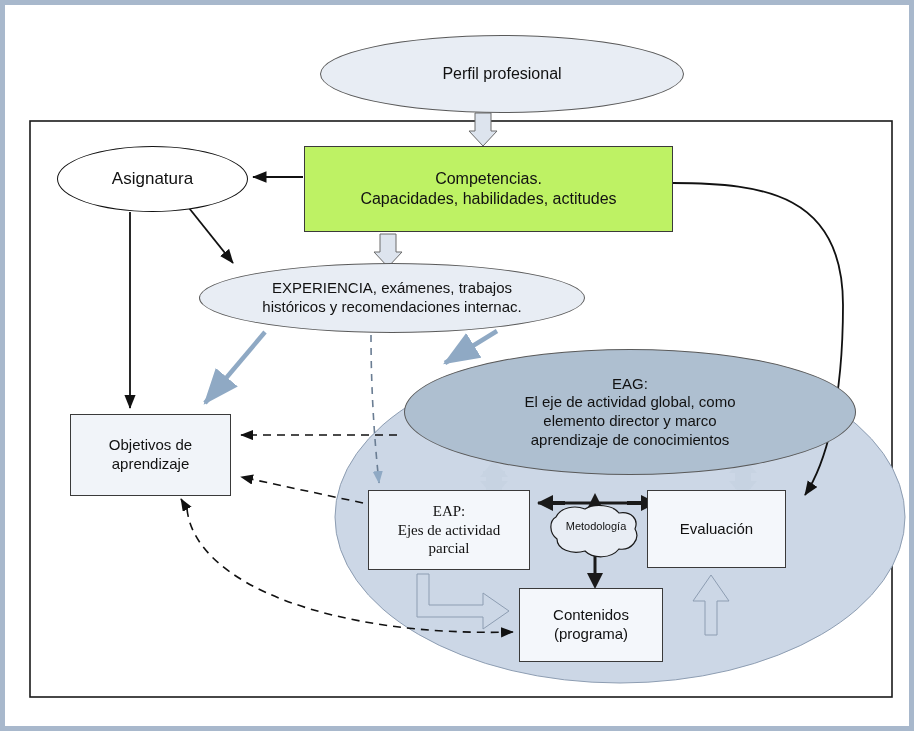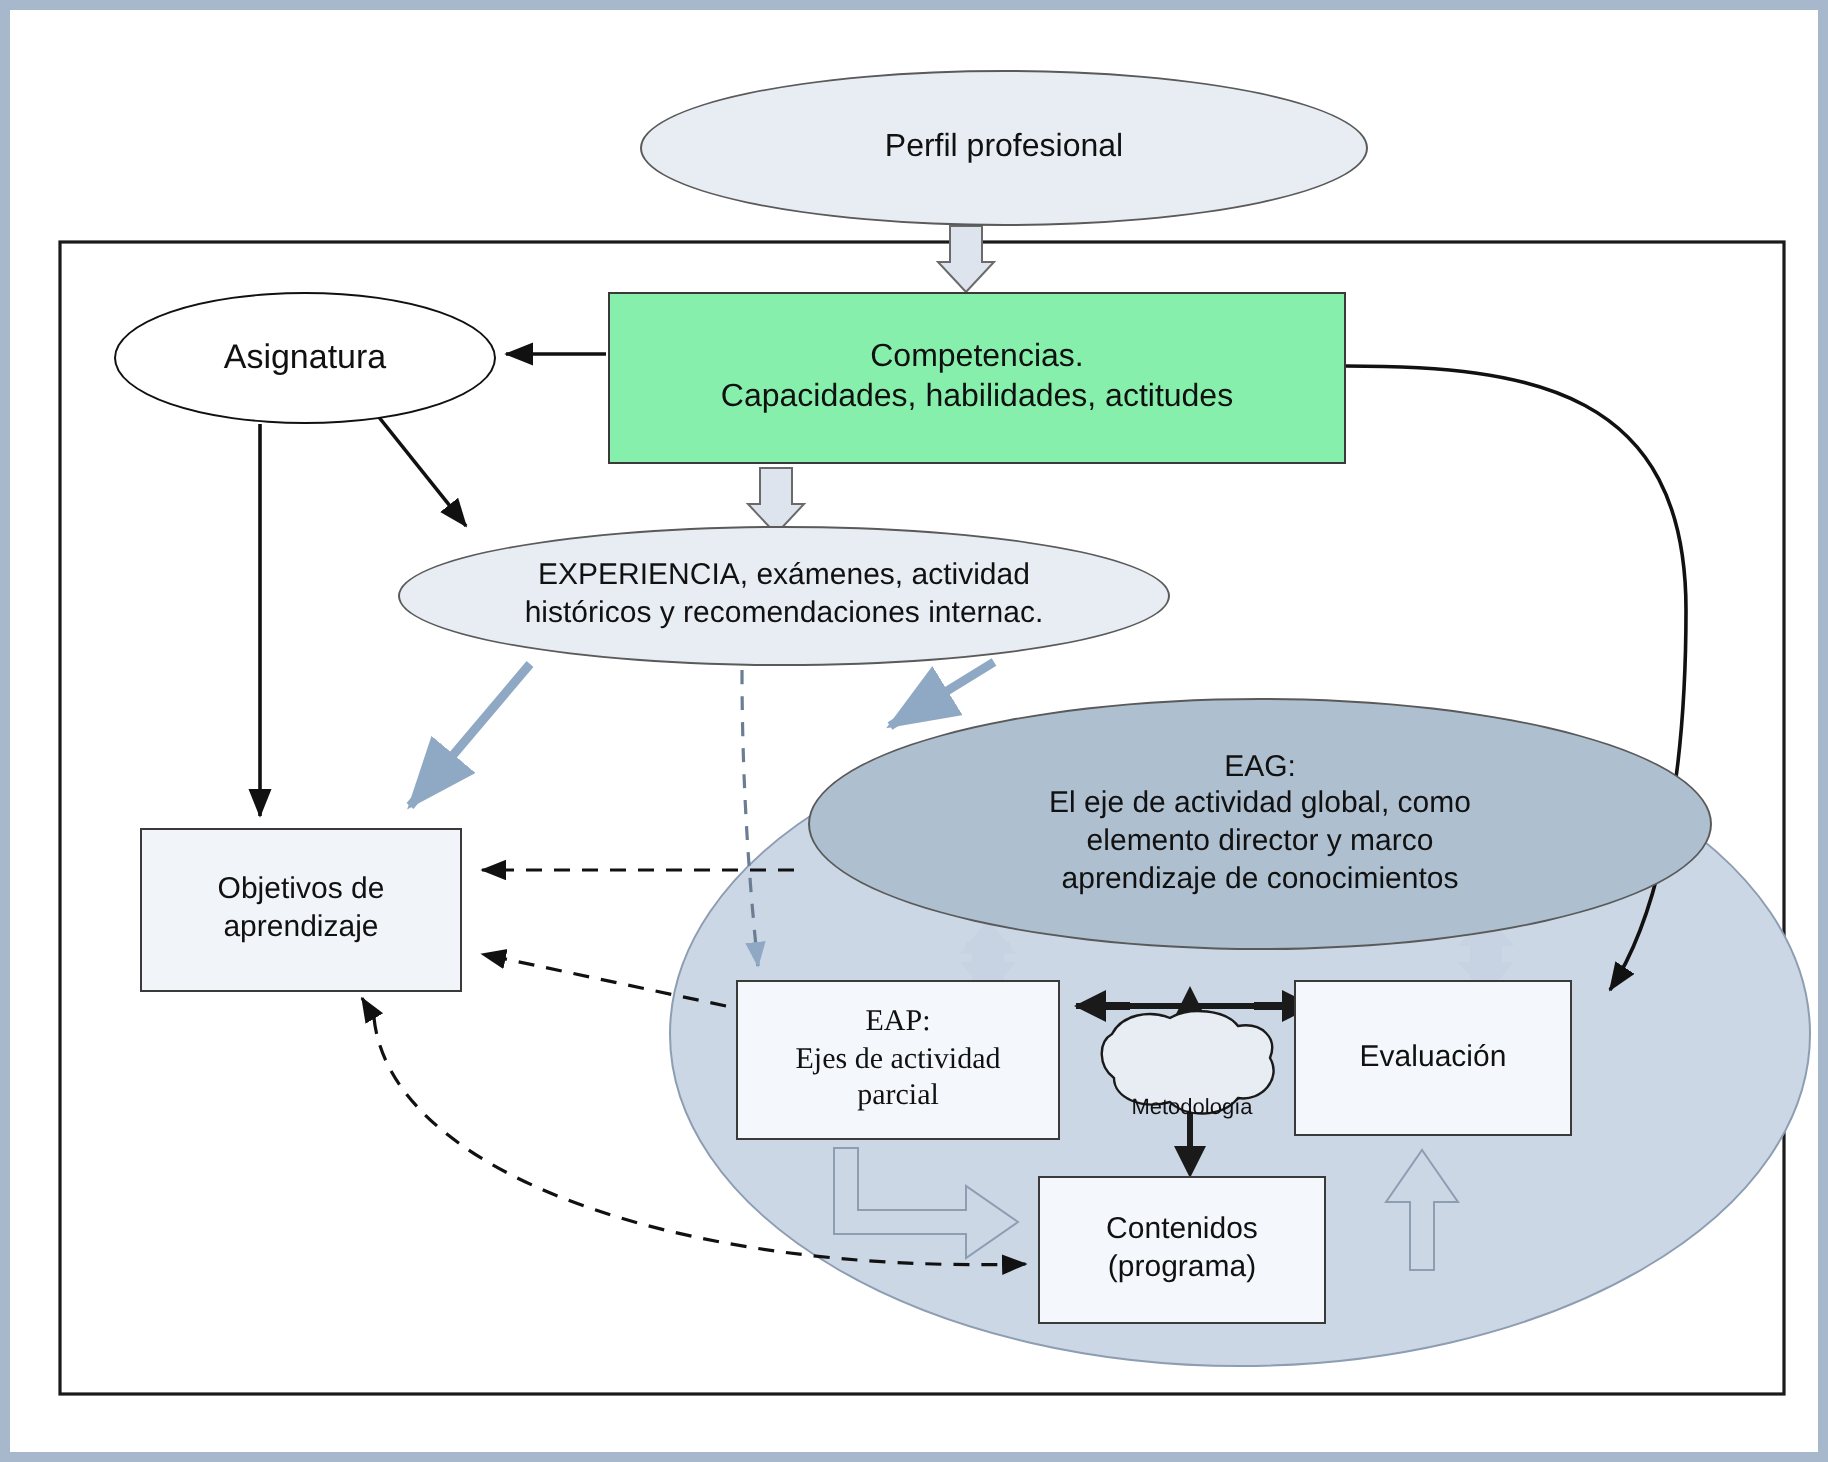--- a/index.html
+++ b/index.html
@@ -68,21 +68,21 @@
     z-index: 3;
   }
   
   .rect {
     background: #eef2f7;
     border: 1px solid #3a3a3a;
   }
   #competencias {
     left: 299px; top: 141px; width: 369px; height: 86px;
     font-size: 16px;
-    background: #86efac;
+    background: #bef264;
   }
   #objetivos {
     left: 65px; top: 409px; width: 161px; height: 82px;
     font-size: 15px;
     background: #f1f4f9;
   }
   #eap {
     left: 363px; top: 485px; width: 162px; height: 80px;
     font-size: 15px;
     background: #f4f7fb;
@@ -95,21 +95,21 @@
     background: #f4f7fb;
     z-index: 4;
   }
   #contenidos {
     left: 514px; top: 583px; width: 144px; height: 74px;
     font-size: 15px;
     background: #f4f7fb;
     z-index: 4;
   }
   #metodologia {
-    left: 549px; top: 524px; width: 84px; height: 52px;
+    left: 549px; top: 496px; width: 84px; height: 52px;
     font-size: 11px;
     z-index: 5;
     color: #111111;
   }
   #metodologia .node-text { position: relative; z-index: 2; }
 </style>
 </head>
 <body>
 
 <div id="page">
@@ -209,21 +209,21 @@
   <div class="node ellipse" id="asignatura">
     <span class="node-text">Asignatura</span>
   </div>
 
   <div class="node rect" id="competencias">
     <span class="node-text">Competencias.
 Capacidades, habilidades, actitudes</span>
   </div>
 
   <div class="node ellipse" id="experiencia">
-    <span class="node-text">EXPERIENCIA, exámenes, actividad
+    <span class="node-text">EXPERIENCIA, exámenes, trabajos
 históricos y recomendaciones internac.</span>
   </div>
 
   <div class="node ellipse" id="eag">
     <span class="node-text">EAG:
 El eje de actividad global, como
 elemento director y marco
 aprendizaje de conocimientos</span>
   </div>
 

